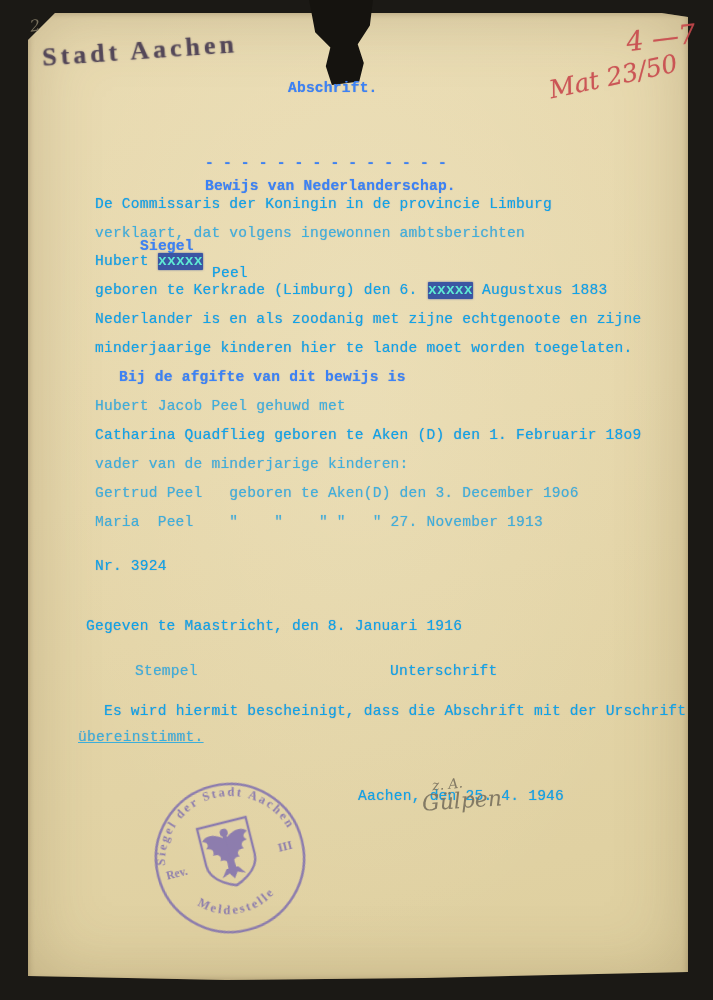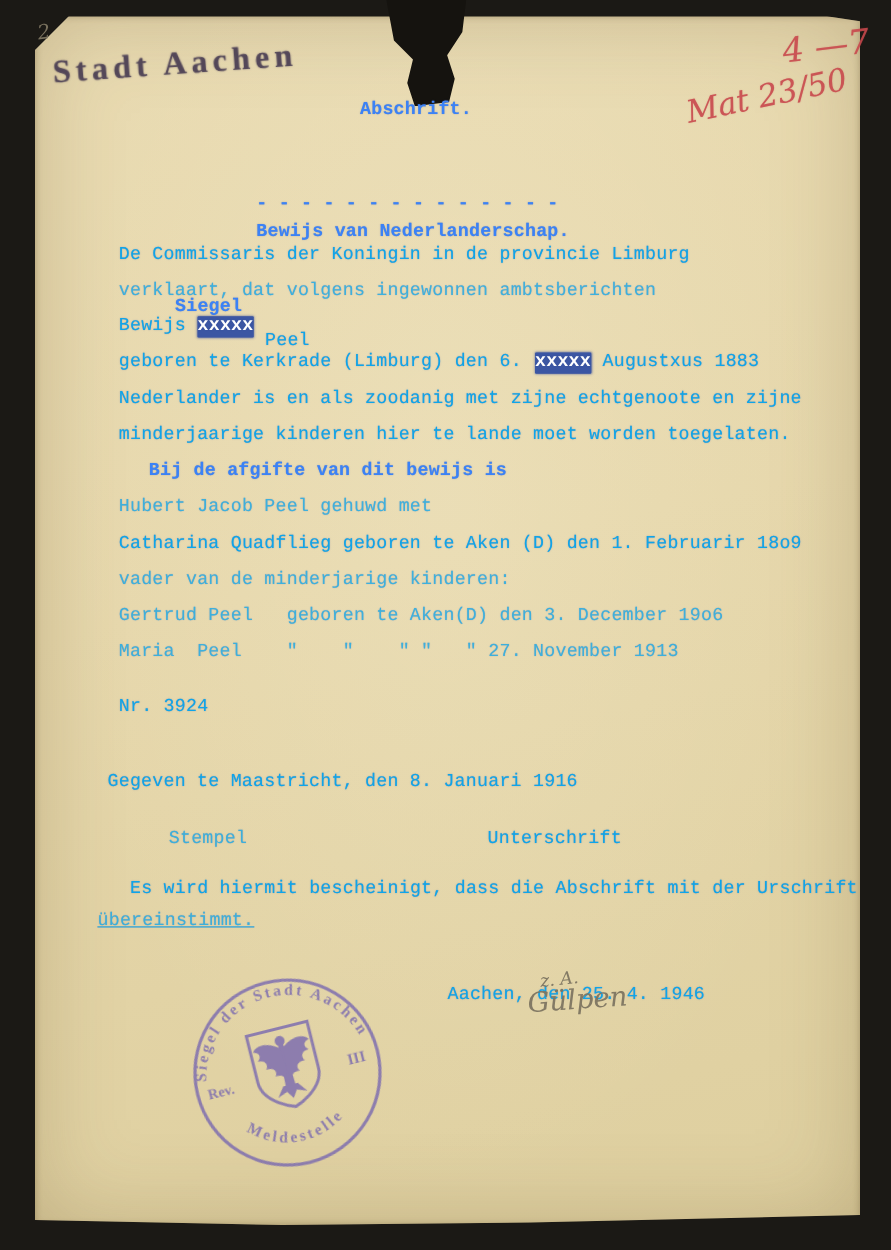--- a/index.html
+++ b/index.html
@@ -25,21 +25,21 @@
   
   .typed{
     position:absolute;white-space:pre;
     font-size:14.6px;line-height:1.15;letter-spacing:.2px;
     color:#0ea5e9;
     text-shadow:0 0 1px rgba(64,92,168,.55);
   }
   .typed.bold{font-weight:bold;color:#3b82f6;text-align:right;}
   .typed.faint{opacity:.78;}
   .typed.blot{
-    background:#3b56a3;color:#ffffff;border-radius:1px;
+    background:#3b56a3;color:#5eead4;border-radius:1px;
     box-shadow:0 0 2px rgba(50,73,154,.8);font-weight:bold;
   }
   
   .hand{
     position:absolute;white-space:pre;
     font-family:"DejaVu Serif","Liberation Serif",serif;
     font-style:italic;
   }
   .hand.pencil{color:rgba(125,117,97,.95);}
   .hand.red{color:rgba(200,72,76,.85);text-shadow:0 0 1px rgba(200,72,76,.4);}
@@ -66,21 +66,21 @@
 
   <div id="stadt-stamp">Stadt Aachen</div>
 
   <div id="typed-layer">
       <div class="typed bold" style="left: 288px; top: 80px;">Abschrift.</div>
       <div class="typed bold" style="left: 205px; top: 138px; margin-top: 40px;">Bewijs van Nederlanderschap.</div>
       <div class="typed bold" style="left: 205px; top: 155px;">- - - - - - - - - - - - - -</div>
       <div class="typed" style="left: 95px; top: 196px;">De Commissaris der Koningin in de provincie Limburg</div>
       <div class="typed faint" style="left: 95px; top: 225px;">verklaart, dat volgens ingewonnen ambtsberichten</div>
       <div class="typed bold" style="left: 140px; top: 238px;">Siegel</div>
-      <div class="typed" style="left: 95px; top: 253px;">Bewijs</div>
+      <div class="typed" style="left: 95px; top: 253px;">Hubert</div>
       <div class="typed blot" style="left: 158px; top: 253px;">xxxxx</div>
       <div class="typed" style="left: 212px; top: 253px; margin-top: 12px;">Peel</div>
       <div class="typed" style="left: 95px; top: 282px;">geboren te Kerkrade (Limburg) den 6.</div>
       <div class="typed blot" style="left: 428px; top: 282px;">xxxxx</div>
       <div class="typed" style="left: 482px; top: 282px;">Augustxus 1883</div>
       <div class="typed" style="left: 95px; top: 311px;">Nederlander is en als zoodanig met zijne echtgenoote en zijne</div>
       <div class="typed" style="left: 95px; top: 340px;">minderjaarige kinderen hier te lande moet worden toegelaten.</div>
       <div class="typed bold" style="left: 95px; top: 369px; margin-left: 24px;">Bij de afgifte van dit bewijs is</div>
       <div class="typed faint" style="left: 95px; top: 398px;">Hubert Jacob Peel gehuwd met</div>
       <div class="typed" style="left: 95px; top: 427px;">Catharina Quadflieg geboren te Aken (D) den 1. Februarir 18o9</div>

